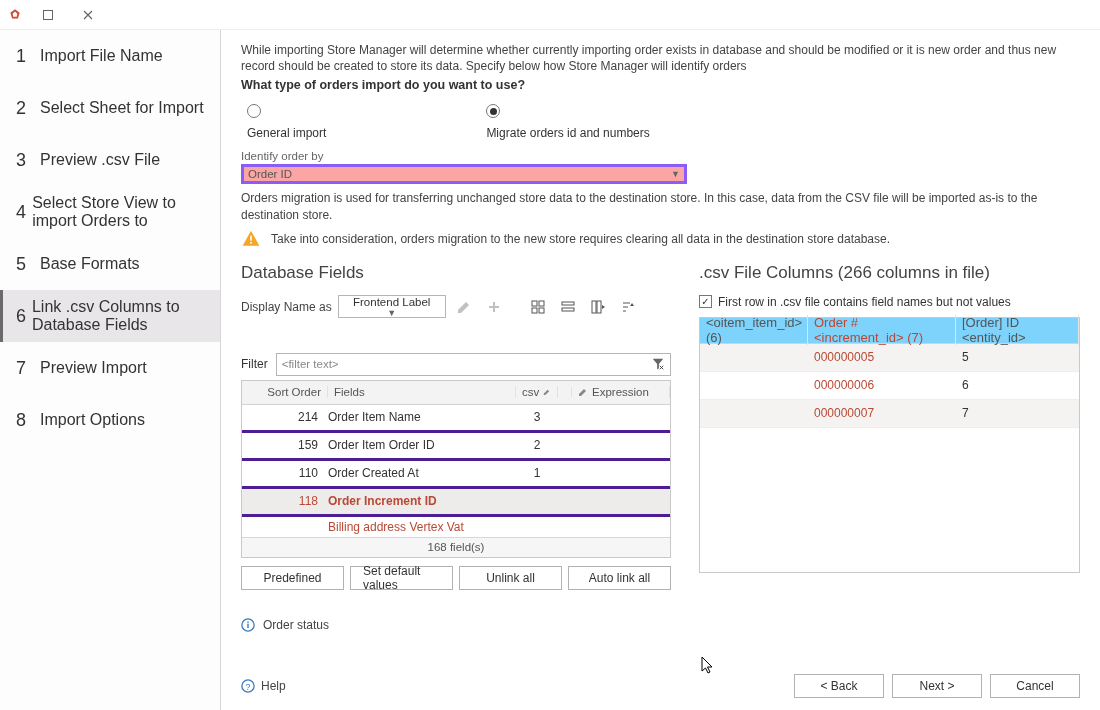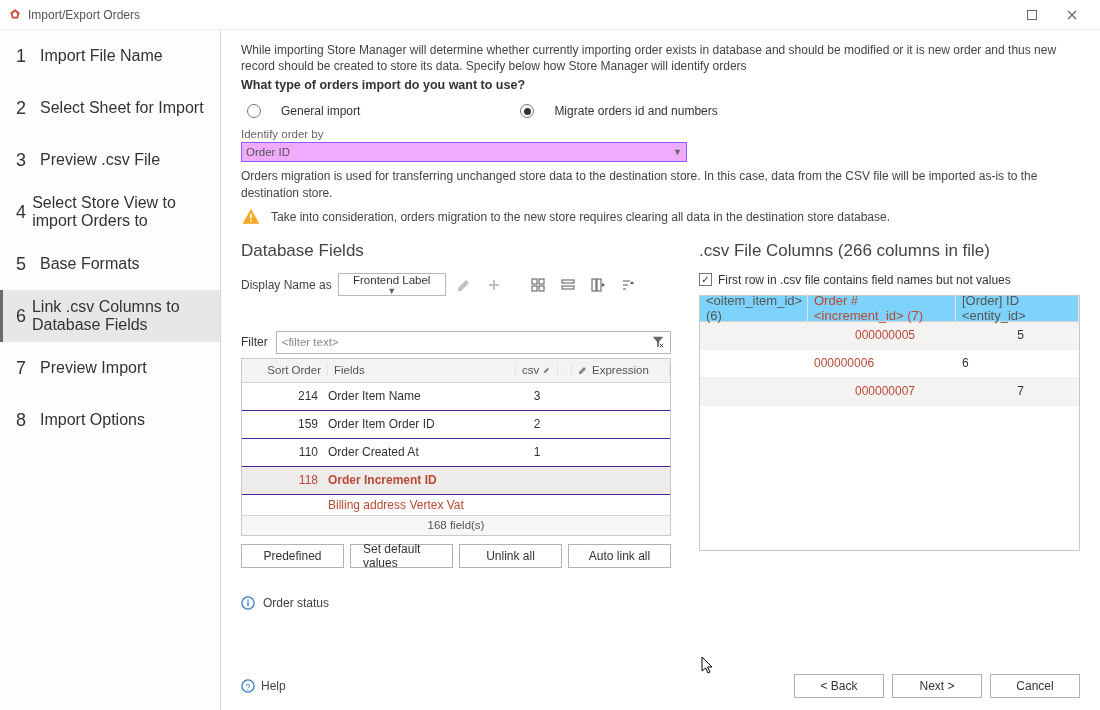--- a/index.html
+++ b/index.html
@@ -21,26 +21,26 @@
 .step .lbl { font-size: 16px; color: #333; }
 .step.active { background: #e9e6ea; border-left: 3px solid #6a6a6a; padding-left: 13px; }
 
 
 .content { flex: 1; padding: 12px 20px 8px 20px; position: relative; display: flex; flex-direction: column; }
 
 .intro { color: #444; font-size: 12px; line-height: 1.35; margin-bottom: 4px; }
 .question { font-weight: 600; font-size: 12.5px; margin-bottom: 12px; }
 
 .radios { display: flex; gap: 160px; margin-bottom: 10px; padding-left: 6px; }
-.radio-item { display: flex; align-items: flex-end; gap: 20px; font-size: 12px; }
+.radio-item { display: flex; align-items: flex-start; gap: 8px; font-size: 12px; flex-direction: column; }
 .radiodot { width: 14px; height: 14px; border-radius: 50%; border: 1px solid #777; display: flex; align-items: center; justify-content: center; }
 .radiodot.checked::after { content: ""; width: 7px; height: 7px; border-radius: 50%; background: #333; }
 
 .smalllabel { font-size: 11.5px; color: #666; margin-bottom: 2px; }
-.combo { width: 446px; height: 20px; border: 1px solid #8b5cf6; background: #f0abfc; display: flex; align-items: center; padding: 0 4px; font-size: 11.5px; color: #555; justify-content: space-between; margin-bottom: 6px; }
+.combo { width: 446px; height: 20px; border: 3px solid #8b5cf6; background: #fca5a5; display: flex; align-items: center; padding: 0 4px; font-size: 11.5px; color: #555; justify-content: space-between; margin-bottom: 6px; }
 .combo .arrow { font-size: 9px; color: #666; }
 
 .note { font-size: 12px; color: #444; line-height: 1.35; margin-bottom: 6px; }
 .warnrow { display: flex; align-items: center; gap: 10px; margin-bottom: 14px; }
 .warnicon { width: 20px; flex-shrink: 0; }
 .warntext { font-size: 12px; color: #444; }
 
 .panels { display: flex; gap: 28px; }
 .panel-left { width: 430px; }
 .panel-right { flex: 1; }
@@ -59,21 +59,21 @@
 
 .grid { border: 1px solid #c9c9c9; }
 .grid-head { display: flex; background: #f3f3f3; border-bottom: 1px solid #d3d3d3; height: 24px; align-items: center; font-size: 11.5px; color: #555; }
 .grid-head .gh { padding: 0 6px; border-right: 1px solid #e2e2e2; display:flex; align-items:center; gap:4px; }
 .gh-sort { width: 86px; justify-content: flex-end; padding-right: 10px; }
 .gh-fields { flex: 1; }
 .gh-csv { width: 42px; }
 .gh-link { width: 14px; }
 .gh-exp { width: 98px; }
 .grid-body { max-height: 152px; overflow: hidden; }
-.grid-row { display: flex; height: 28px; align-items: center; border-bottom: 1px solid #4c1d95; font-size: 12px; }
+.grid-row { display: flex; height: 28px; align-items: center; border-bottom: 3px solid #4c1d95; font-size: 12px; }
 .grid-row.sel { background: #eeeceb; color: #b94834; }
 .grid-row.partial { color:#b94834; height:20px; border-bottom:none; }
 .grid-row .c-sort { width: 86px; text-align: right; padding-right: 10px; }
 .grid-row .c-fields { flex: 1; }
 .grid-row .c-csv { width: 42px; text-align: center; }
 .grid-row .c-link { width: 14px; }
 .grid-row .c-exp { width: 98px; }
 .grid-foot { height: 20px; display: flex; align-items: center; justify-content: center; background: #f6f6f6; border-top: 1px solid #d8d8d8; font-size: 11.5px; color: #555; }
 
 .buttonsrow { display: flex; gap: 6px; margin-top: 8px; }
@@ -84,21 +84,21 @@
 .chkbox { width: 13px; height: 13px; border: 1px solid #777; display:flex; align-items:center; justify-content:center; color:#333; font-size:10px; }
 
 .csvgrid { border: 1px solid #c9c9c9; }
 .csvhead { display: flex; background: #7dd3fc; border-bottom: 1px solid #d3d3d3; height: 26px; align-items: center; font-size: 13px; color: #555; }
 .csvhead .ch { padding: 0 6px; border-right:1px solid #e2e2e2; }
 .ch1 { width: 108px; }
 .ch2 { width: 148px; color: #b94834; }
 .ch3 { flex: 1; }
 .csvbody { height: 228px; }
 .csvrow { display: flex; height: 28px; align-items: center; border-bottom: 1px solid #eee; font-size: 12px; }
-.csvrow.alt { background: #f5f3f2; text-align: center; }
+.csvrow.alt { background: #f5f3f2; }
 .csvrow .cc1 { width: 108px; padding-left: 6px; }
 .csvrow .cc2 { width: 148px; padding-left: 6px; color: #b94834; }
 .csvrow .cc3 { flex: 1; padding-left: 6px; }
 
 .statusrow { display:flex; align-items:center; gap:8px; margin-top: 28px; font-size:12px; color:#444; }
 .infoicon { width:14px; height:14px; }
 
 .footer { position:absolute; bottom:12px; left:20px; right:20px; display:flex; align-items:center; }
 .helplink { display:flex; align-items:center; gap:6px; font-size:12px; color:#444; }
 .footer .spacer { flex:1; }
@@ -106,21 +106,20 @@
 
 .cursor { position:absolute; left:480px; top:626px; }
 </style>
 </head>
 <body>
 
 <div class="titlebar">
   <svg class="logo" viewBox="0 0 24 24">
       <path fill="#d14836" d="M12 2 L20 8 L17 18 L7 18 L4 8 Z M12 6 L8 10 L9 15 L15 15 L16 10 Z"></path>
     </svg>
-  <span class="title">Import/Export Orders</span>
   <div class="winbtn">
       <svg viewBox="0 0 10 10">
         <rect x="0.5" y="0.5" width="9" height="9" fill="none" stroke="#666" stroke-width="1"></rect>
       </svg>
     </div>
   <div class="winbtn">
       <svg viewBox="0 0 10 10">
         <path d="M1 1 L9 9 M9 1 L1 9" stroke="#666" stroke-width="1.2"></path>
       </svg>
     </div>

